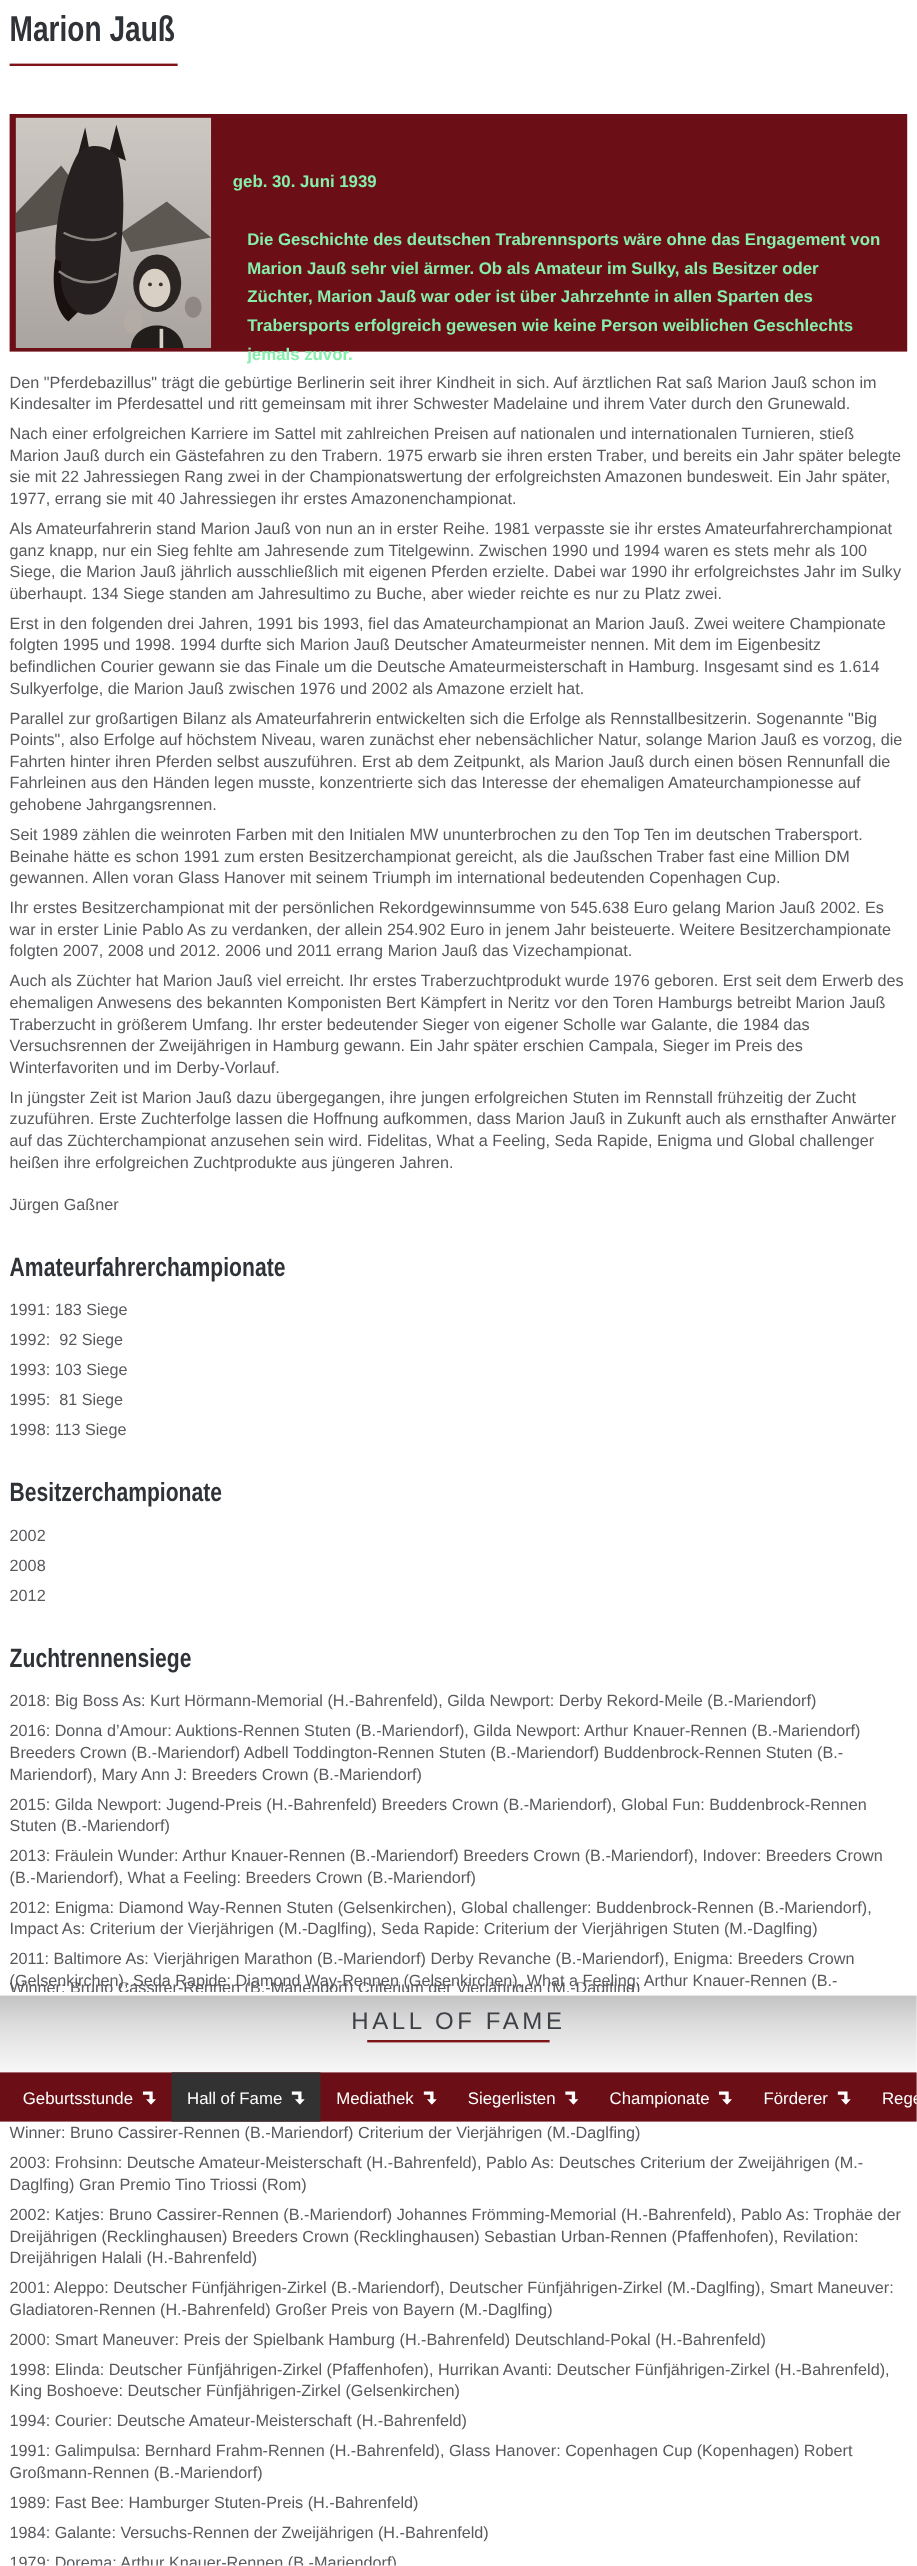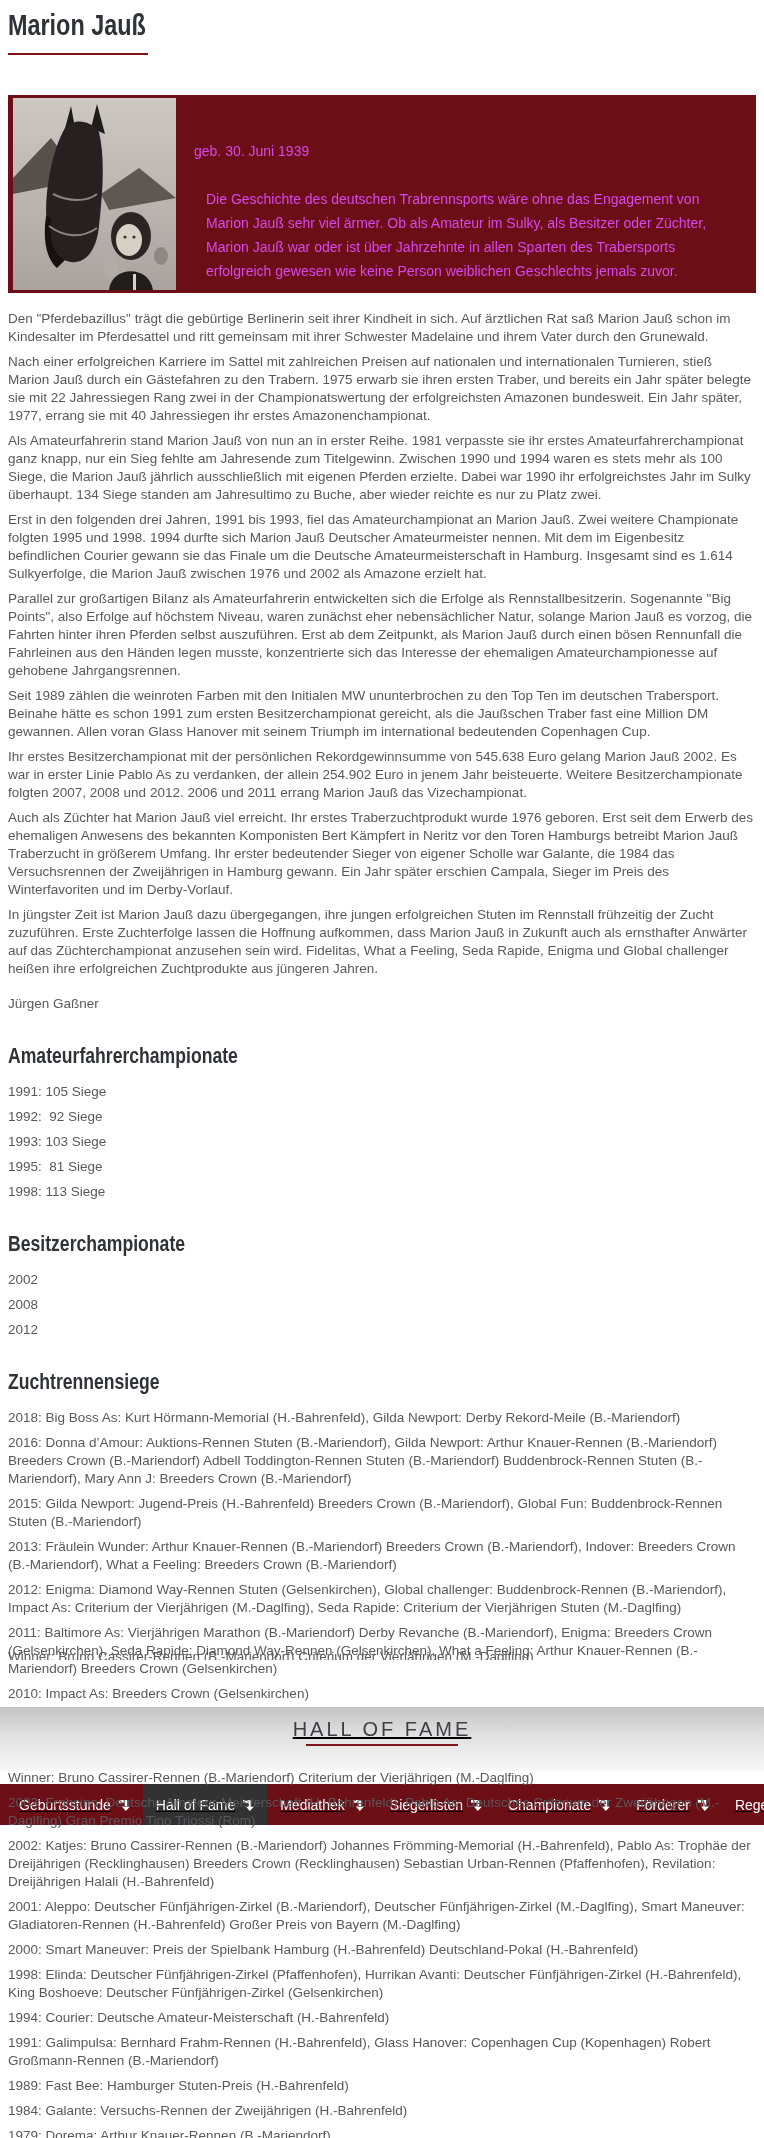--- a/index.html
+++ b/index.html
@@ -21,21 +21,21 @@
   .title-rule{width:140px;height:2px;background:#7d1418;margin-top:11px;}
 
   
   .hero{
     position:relative;margin-top:40px;height:198px;background:#6b0e15;
   }
   .hero-photo{
     position:absolute;left:5px;top:3px;width:163px;height:192px;display:block;
   }
   .hero-text{
-    padding:44px 8px 0 186px;color:#d946ef;font-size:14px;line-height:24px;
+    padding:44px 8px 0 186px;color:#86efac;font-size:14px;line-height:24px;font-weight:bold;
   }
   .hero-birth{margin:0 0 24px 0;}
   .hero-intro{margin:12px;}
 
   
   .bio{margin-top:17px;color:#58595d;font-size:13.5px;line-height:18px;}
   .bio p{margin:0 0 7px 0;}
   .bio p.author{margin-top:12px;}
 
   
@@ -52,37 +52,36 @@
 
   
   .clipped-strip{
     position:absolute;left:8px;right:8px;top:1652px;height:8px;overflow:hidden;
   }
   .clipped-strip span{
     display:block;color:#58595d;font-size:13.5px;line-height:18px;margin-top:-4px;
   }
 
   
-  .site-footer{position:absolute;left:0;right:0;top:1707px;text-decoration:underline;}
+  .site-footer{position:absolute;left:0;right:0;top:1663px;}
   .footer-logo{
     height:64px;text-align:center;
     background:linear-gradient(180deg,#c3c3c3 0%,#dedede 40%,#f8f8f8 100%);
     padding-top:0;
   }
   .hf-title{
     padding-top:11px;font-size:20px;letter-spacing:3px;color:#3d4147;
     font-weight:normal;
   }
   .hf-rule{width:152px;height:2px;background:#7d1418;margin:3px auto 4px auto;}
   .hf-sub{font-size:8px;letter-spacing:3px;color:#45494e;}
 
   .nav{
     height:41px;background:#6b0e15;display:flex;align-items:stretch;
     padding-left:6px;
-    margin-top:13px;
   }
   .nav-item{
     display:flex;align-items:center;gap:8px;padding:0 13px;
     color:#ffffff;font-size:14px;cursor:pointer;white-space:nowrap;
   }
   .nav-item.active{background:#323232;}
   .nav-item svg{display:block;}
 
   
   .lower{position:absolute;left:8px;right:8px;top:1769px;}
@@ -139,21 +138,21 @@
       <p>Auch als Züchter hat Marion Jauß viel erreicht. Ihr erstes Traberzuchtprodukt wurde 1976 geboren. Erst seit dem Erwerb des ehemaligen Anwesens des bekannten Komponisten Bert Kämpfert in Neritz vor den Toren Hamburgs betreibt Marion Jauß Traberzucht in größerem Umfang. Ihr erster bedeutender Sieger von eigener Scholle war Galante, die 1984 das Versuchsrennen der Zweijährigen in Hamburg gewann. Ein Jahr später erschien Campala, Sieger im Preis des Winterfavoriten und im Derby-Vorlauf.</p>
       <p>In jüngster Zeit ist Marion Jauß dazu übergegangen, ihre jungen erfolgreichen Stuten im Rennstall frühzeitig der Zucht zuzuführen. Erste Zuchterfolge lassen die Hoffnung aufkommen, dass Marion Jauß in Zukunft auch als ernsthafter Anwärter auf das Züchterchampionat anzusehen sein wird. Fidelitas, What a Feeling, Seda Rapide, Enigma und Global challenger heißen ihre erfolgreichen Zuchtprodukte aus jüngeren Jahren.</p>
     </div>
   <div class="bio">
       <p class="author">Jürgen Gaßner</p>
     </div>
 
   <h2 class="sec">Amateurfahrerchampionate</h2>
   <div class="plain-list">
 
-  <p>1991: 105 Siege</p>
+  <p>1991: 183 Siege</p>
       <p>1992:  92 Siege</p>
       <p>1993: 103 Siege</p>
       <p>1995:  81 Siege</p>
       <p>1998: 113 Siege</p>
     </div>
 
   <h2 class="sec">Besitzerchampionate</h2>
   <div class="plain-list">
 
   <p>2002</p>

